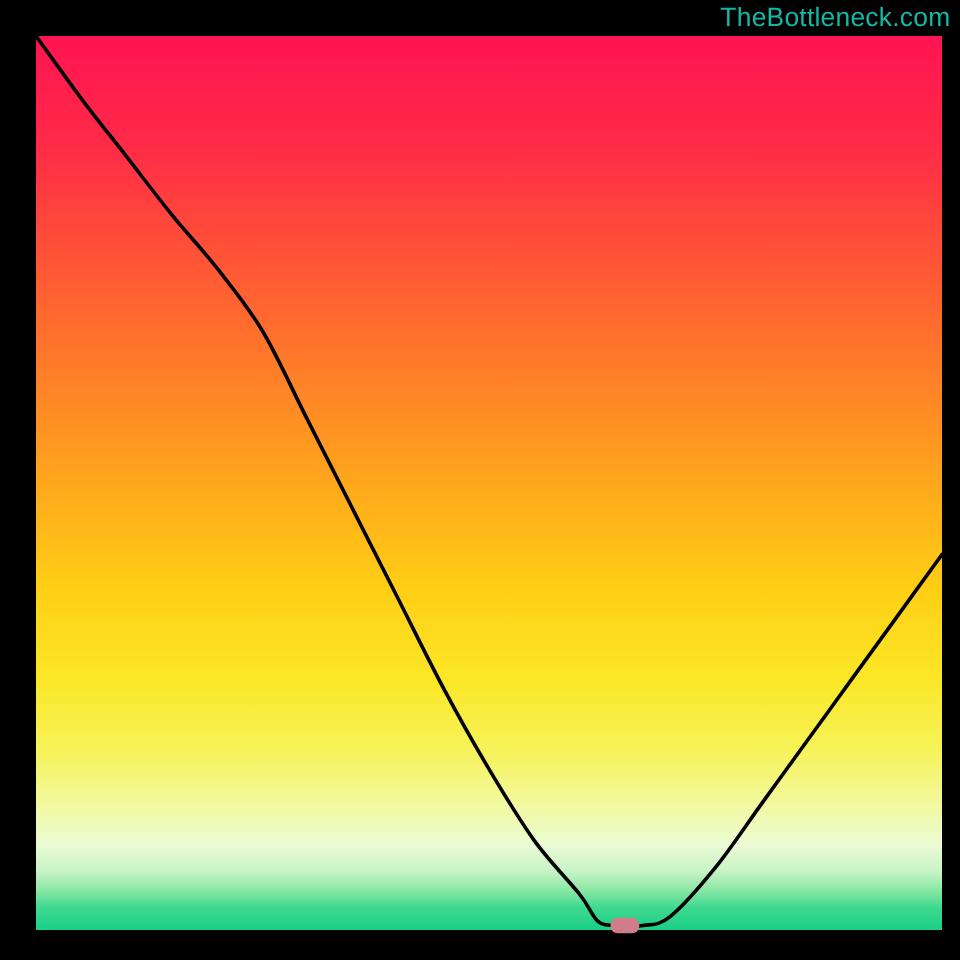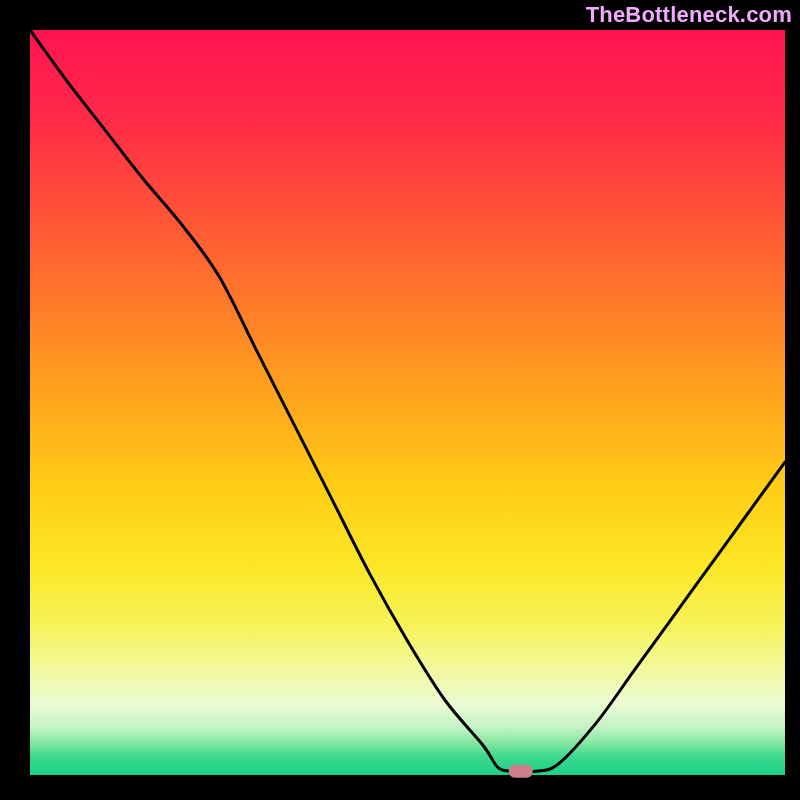--- a/index.html
+++ b/index.html
@@ -17,22 +17,22 @@
     width: 800px;
     height: 800px;
     background: #000000;
   }
   .watermark {
     position: absolute;
     top: 2px;
     right: 8px;
     font-family: Arial, Helvetica, sans-serif;
     font-size: 22px;
-    font-weight: 700;
-    color: #f0abfc;
+    font-weight: 400;
+    color: #14b8a6;
     letter-spacing: 0.2px;
     text-align: center;
   }
   svg {
     position: absolute;
     left: 0;
     top: 0;
   }
 </style>
 </head>

